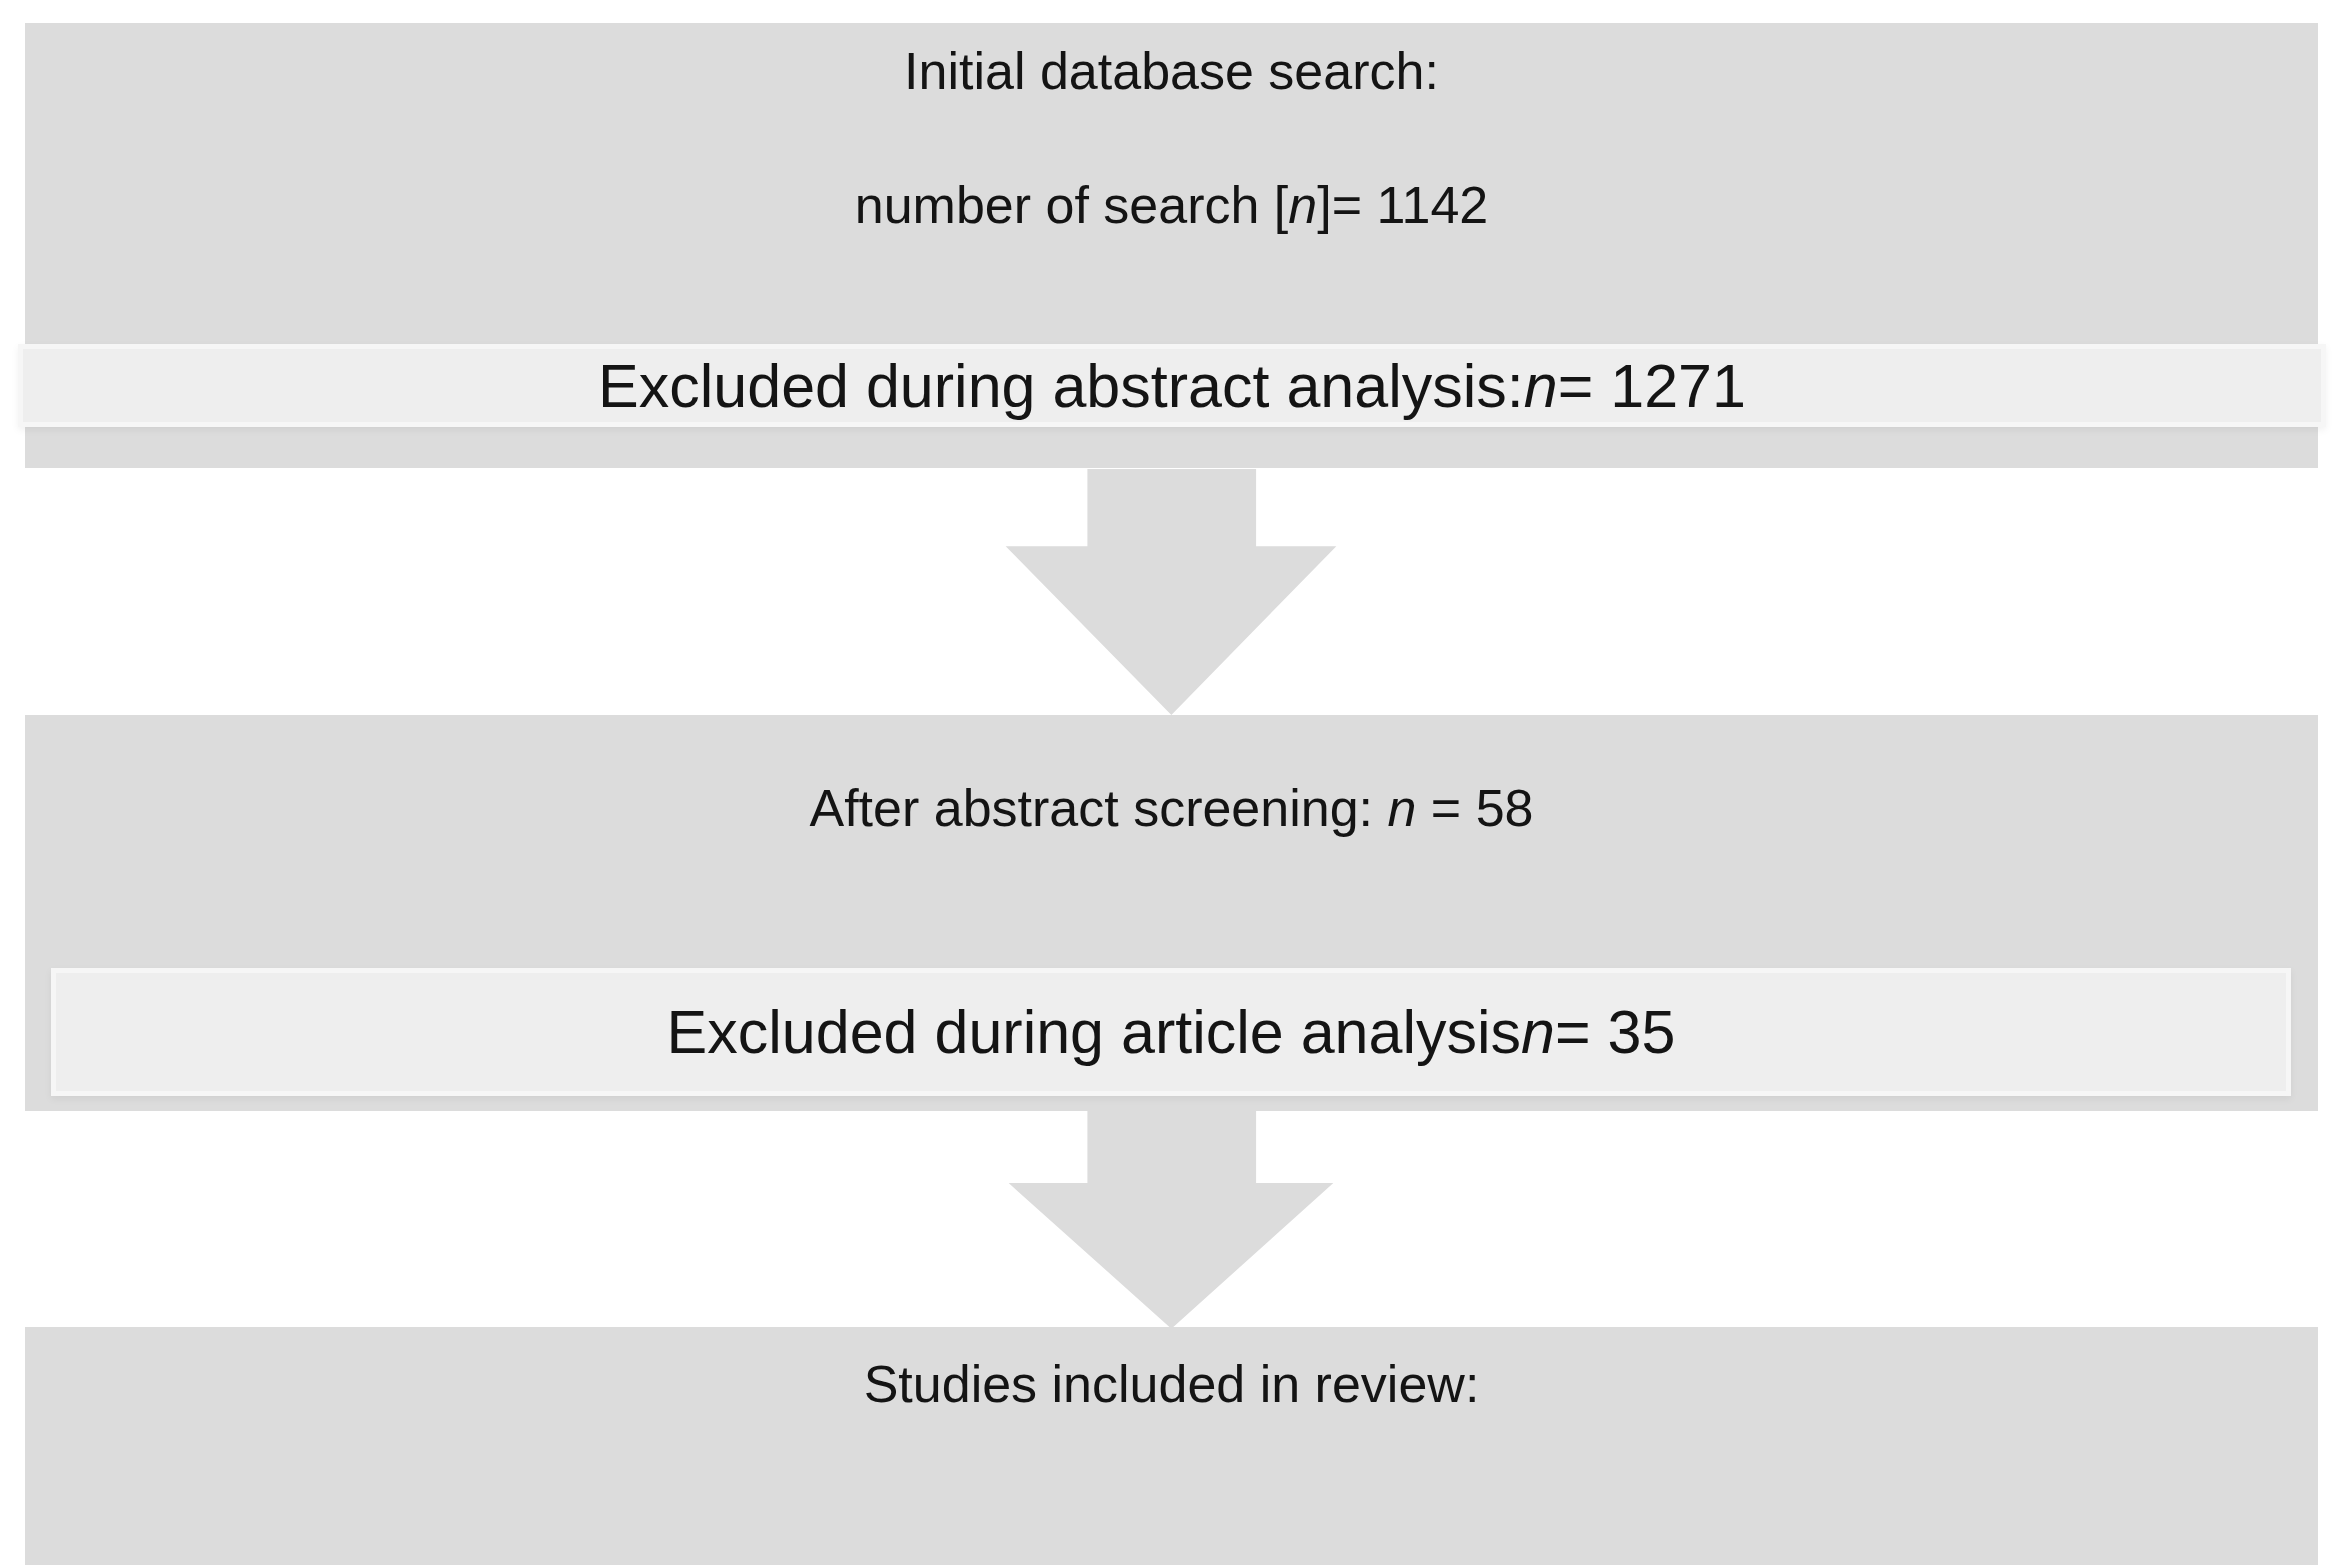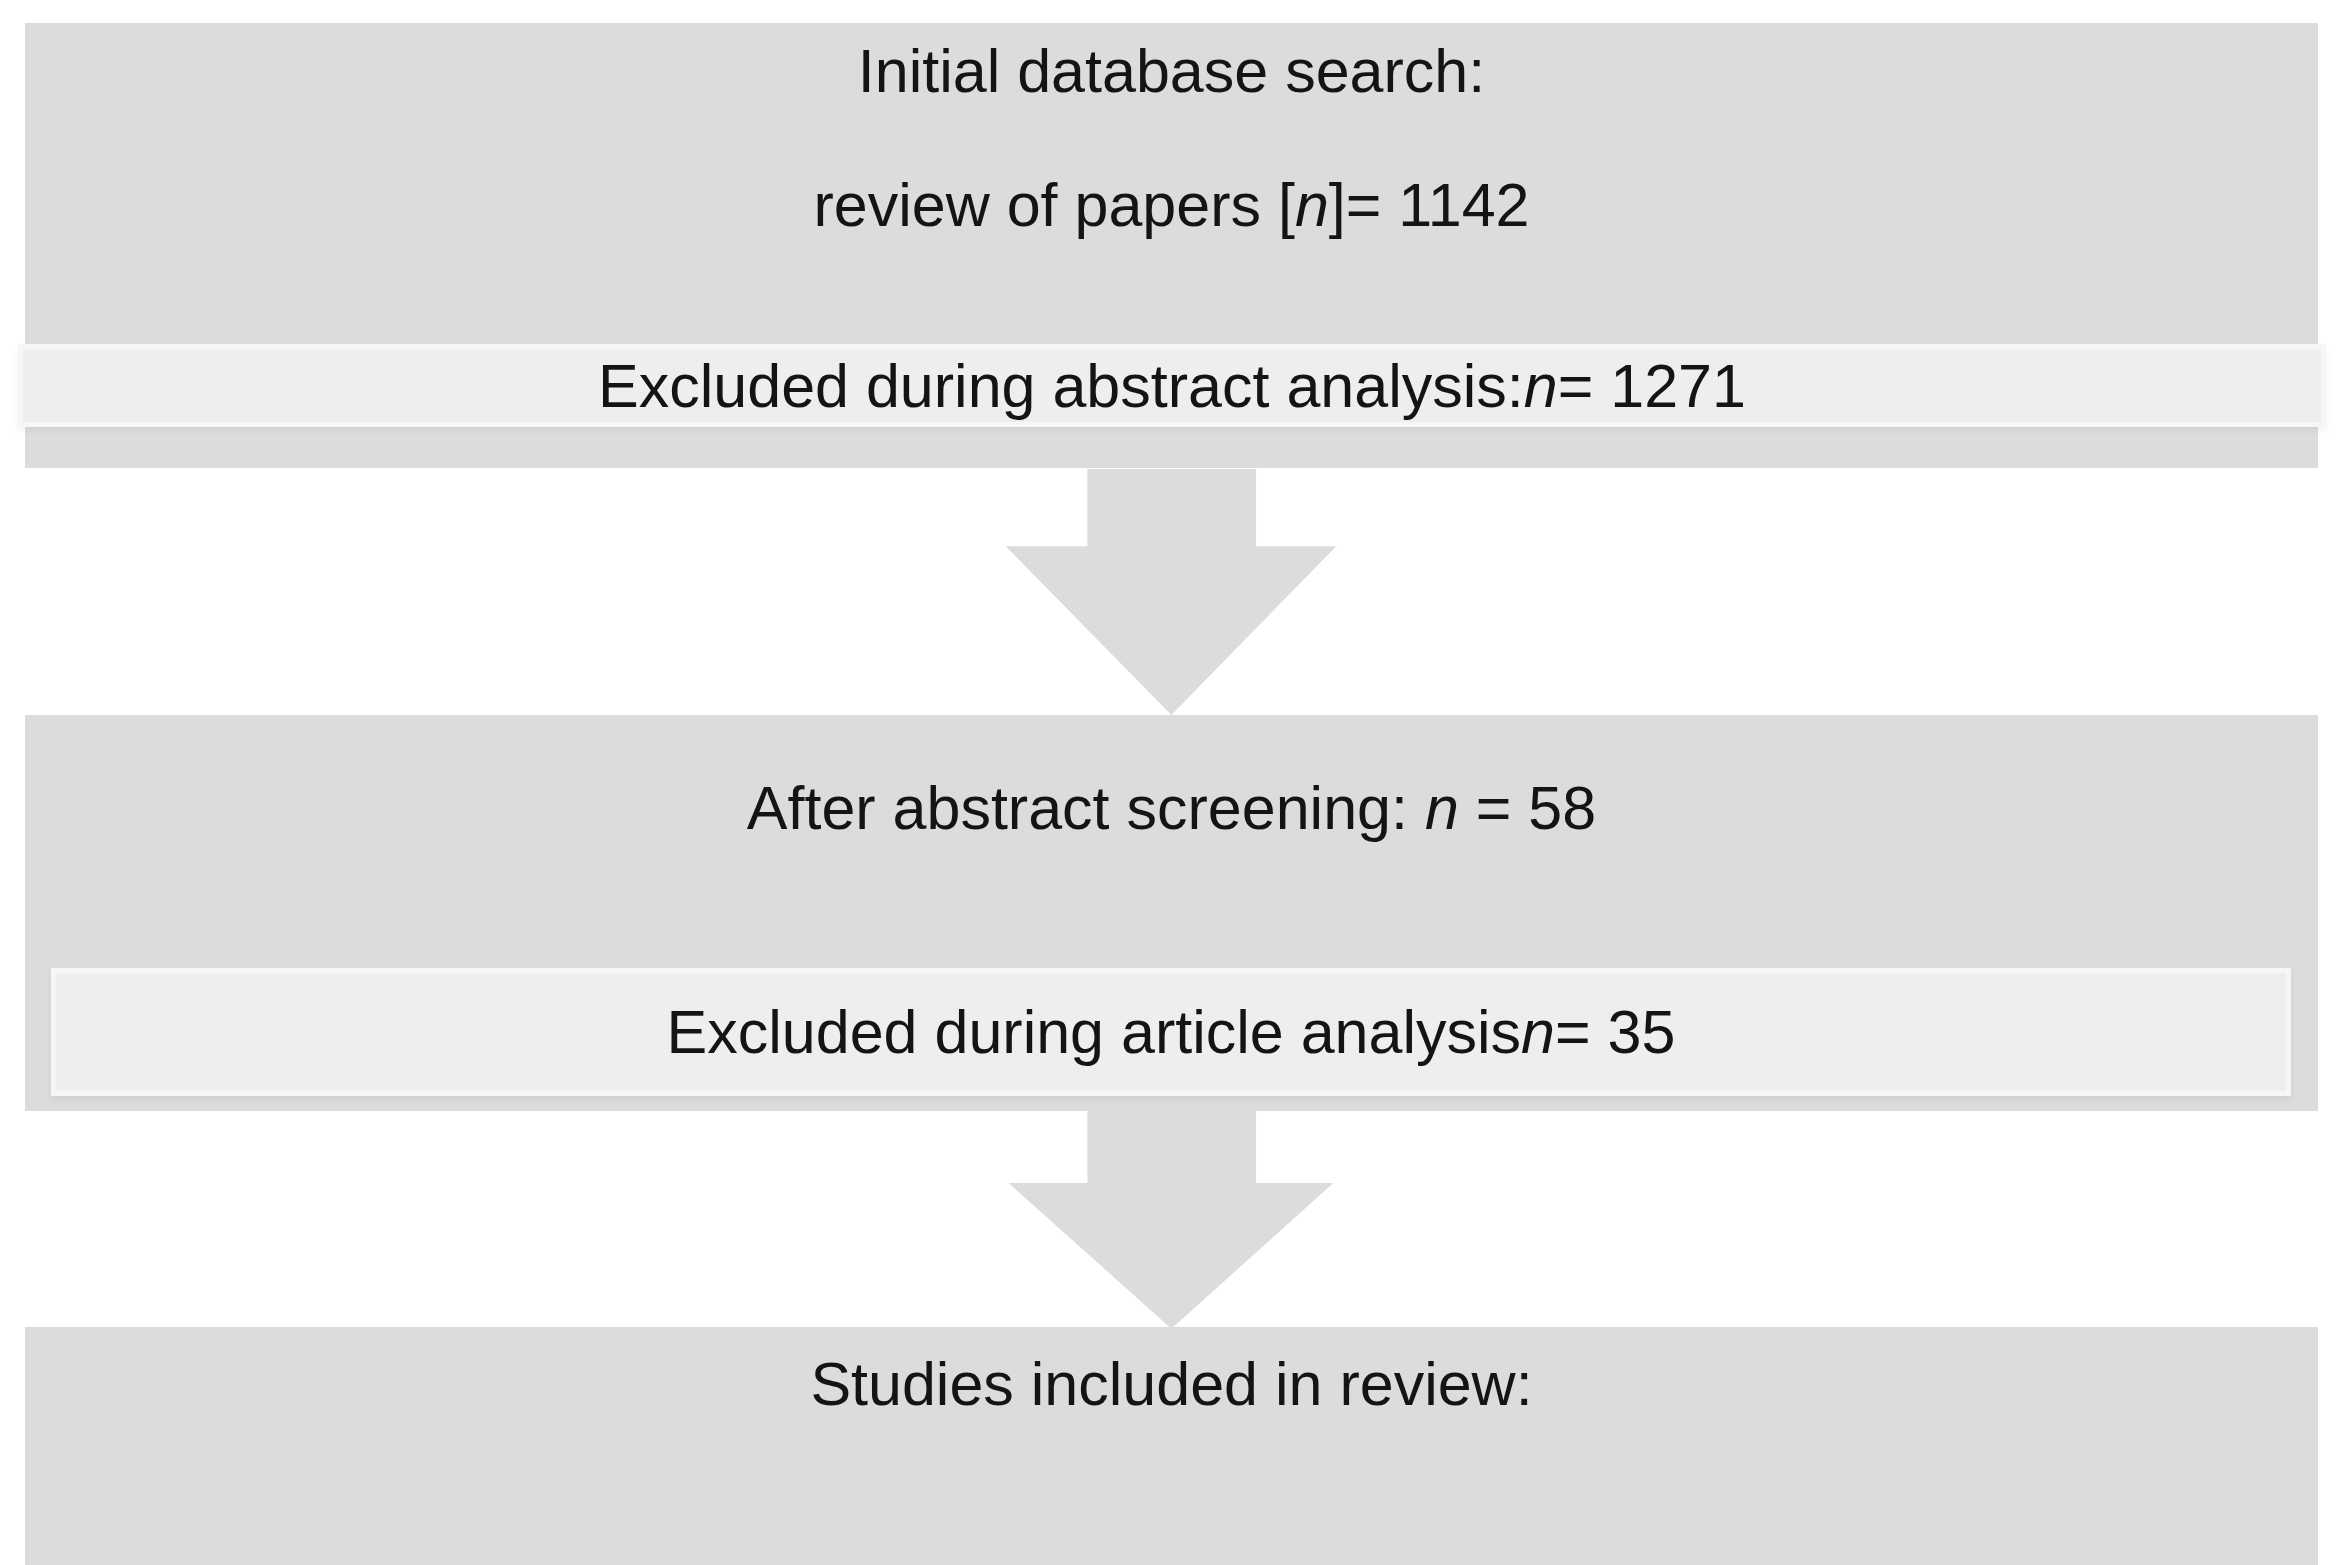--- a/index.html
+++ b/index.html
@@ -24,21 +24,21 @@
   }
   .box1 { top: 23px;   height: 445px; }
   .box2 { top: 715px;  height: 396px; }
   .box3 { top: 1327px; height: 262px; }
 
   .line {
     position: absolute;
     left: 0;
     right: 0;
     text-align: center;
-    font-size: 61px;
+    font-size: 52px;
     line-height: 97px;
     height: 97px;
     white-space: nowrap;
   }
   .box1 .l1 { top: 0; }
   .box1 .l2 { top: 134px; }
   .box2 .l1 { top: 45px; }
   .box3 .l1 { top: 9px; }
   .box3 .l2 { top: 135px; }
 
@@ -69,21 +69,21 @@
 
   .it { font-style: italic; }
 </style>
 </head>
 <body>
 
 <div class="diagram">
 
   <div class="box box1">
     <div class="line l1"><span>Initial database search:</span><span class="it"></span><span></span></div>
-    <div class="line l2"><span>review of papers [</span><span class="it">n</span><span>]= 1142</span></div>
+    <div class="line l2"><span>number of search [</span><span class="it">n</span><span>]= 1142</span></div>
   </div>
 
   <div class="bar bar1">
       <span>Excluded during abstract analysis: </span>
       <span class="it">n</span>
       <span> = 1271</span>
     </div>
 
   <div class="box box2">
     <div class="line l1"><span>After abstract screening: </span><span class="it">n</span><span> = 58</span></div>

